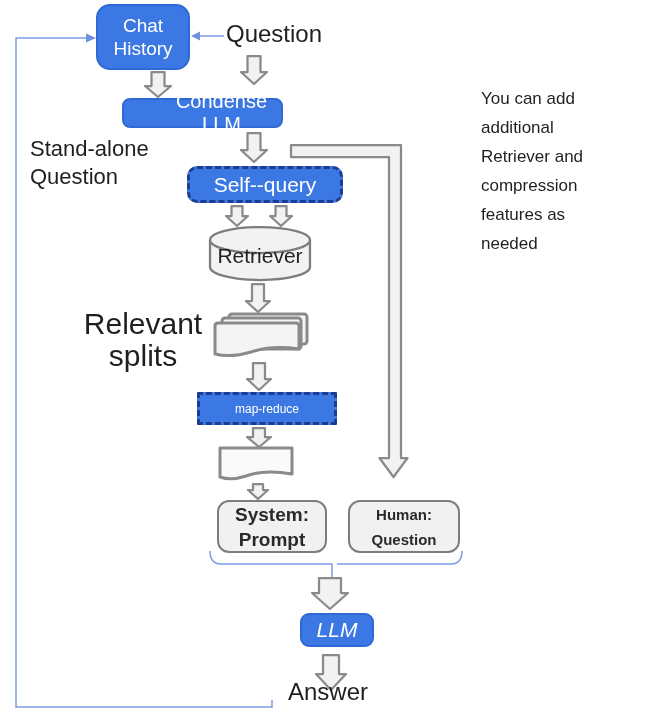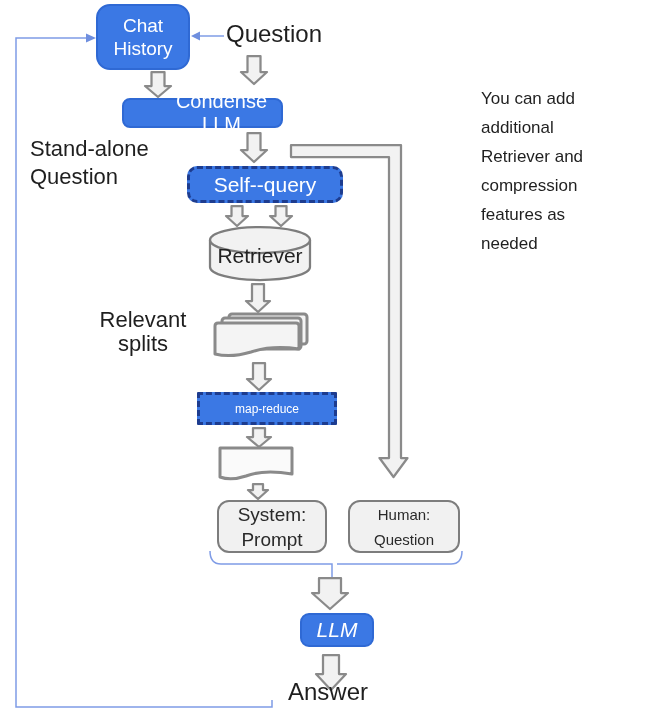--- a/index.html
+++ b/index.html
@@ -33,34 +33,35 @@
   .dashed{
     background:#3b78e4;
     border:3.5px dashed #1d3c8f;
     color:#ffffff;
   }
   .graybox{
     background:#f1f1f1;
     border:2.5px solid #7d7d7d;
     border-radius:12px;
     color:#2a2a2a;
+    font-weight:bold;
   }
 
   .n-chat{left:96px;top:4px;width:94px;height:66px;border-radius:14px;font-size:19px;line-height:23px;}
   .n-condense{left:122px;top:98px;width:161px;height:30px;border-radius:8px;font-size:20px;padding-left:38px;}
   .n-selfquery{left:187px;top:166px;width:156px;height:37px;border-radius:10px;font-size:21px;}
   .n-mapreduce{left:197px;top:392px;width:140px;height:33px;border-radius:1px;font-size:12px;}
   .n-system{left:217px;top:500px;width:110px;height:53px;font-size:19px;line-height:25px;}
   .n-human{left:348px;top:500px;width:112px;height:53px;font-size:15px;line-height:25px;text-align:center;}
   .n-llm{left:300px;top:613px;width:74px;height:34px;border-radius:9px;font-size:21px;font-style:italic;}
   .n-retriever{left:210px;top:243px;width:100px;height:26px;position:absolute;display:flex;align-items:center;justify-content:center;font-size:21px;color:#222222;}
 
   .l-question{left:226px;top:20px;font-size:24px;}
   .l-standalone{left:30px;top:135px;font-size:22px;line-height:28px;}
-  .l-splits{left:78px;top:308px;width:130px;font-size:22px;line-height:24px;text-align:center;}
+  .l-splits{left:78px;top:308px;width:130px;font-size:30px;line-height:32px;text-align:center;}
   .l-answer{left:288px;top:678px;font-size:24px;}
   .l-note{left:481px;top:84px;font-size:17px;line-height:29px;}
 </style>
 </head>
 <body>
 
 <div id="stage">
 
   <svg id="wires" viewBox="0 0 662 727" xmlns="http://www.w3.org/2000/svg">
 

